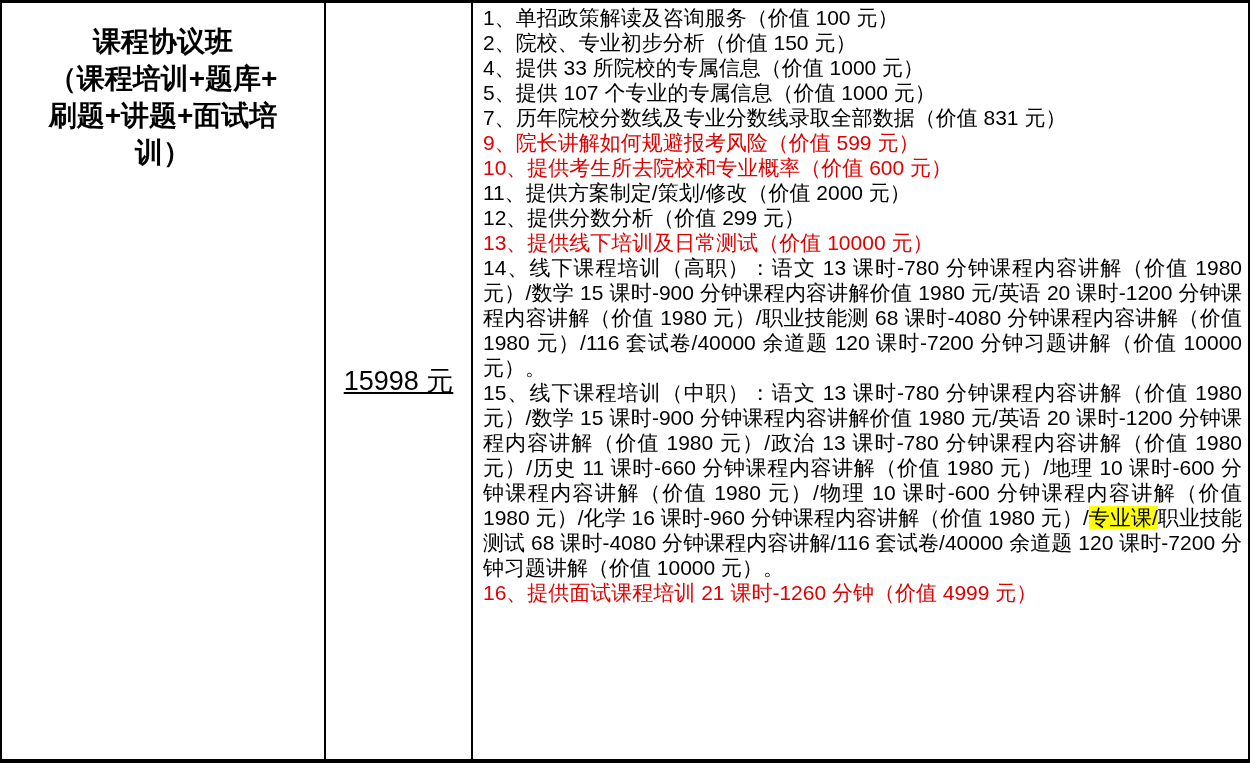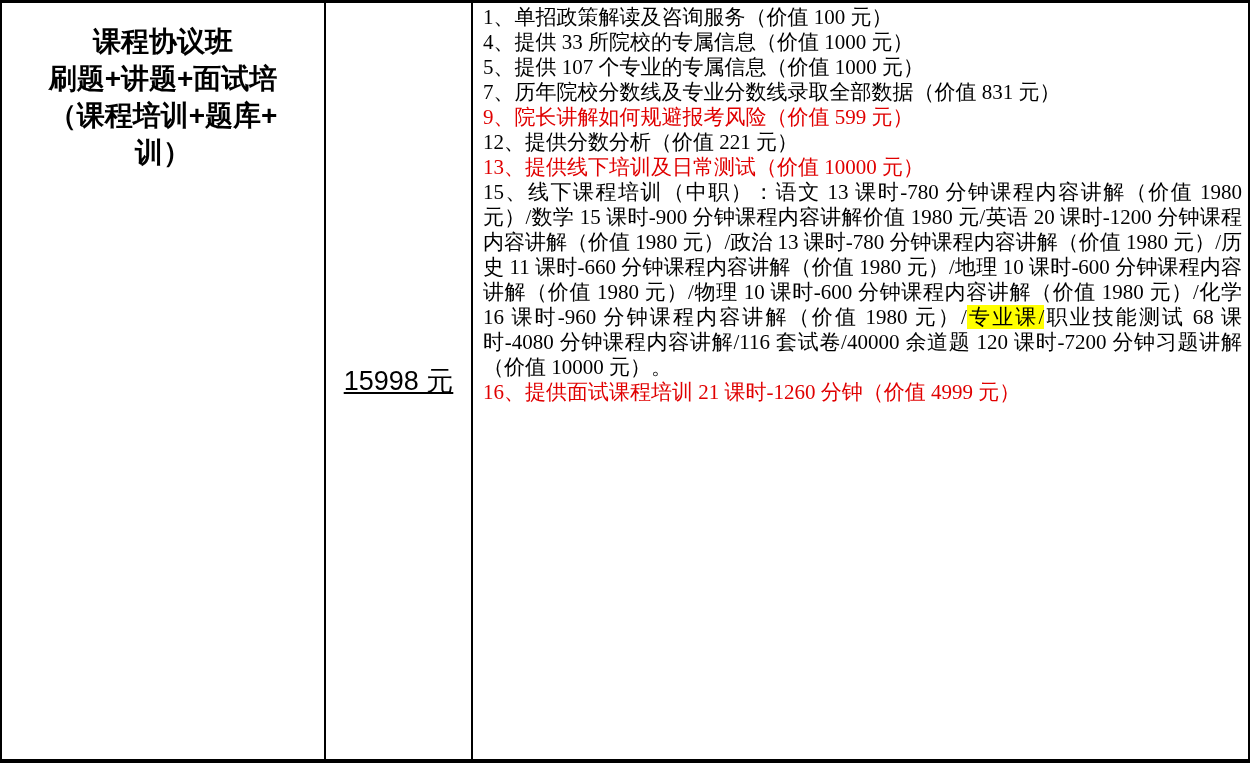--- a/index.html
+++ b/index.html
@@ -18,47 +18,51 @@
     width:324px;flex:none;border-right:2px solid var(--border);
     padding-top:20px;text-align:center;font-weight:700;font-size:28px;line-height:37px;
   }
   .cell-price{
     width:147px;flex:none;border-right:2px solid var(--border);
     display:flex;align-items:center;justify-content:center;font-size:27px;text-decoration:underline;
   }
   .cell-features{
     flex:1;min-width:0;padding:2px 6px 0 10px;
     font-size:21px;line-height:25px;text-align:justify;
-    font-family:Liberation Serif, serif;
+    font-family:Liberation Sans, sans-serif;
   }
   .feature-item{margin:0;}
   .red{color:var(--red);}
   .hl{background:var(--hl);margin-top:12px;}
 </style>
 </head>
 <body>
 
 <div class="table">
   <div class="cell cell-title">
     <div id="title-lines">
         <div>课程协议班</div>
+        <div>（课程培训+题库+</div>
         <div>刷题+讲题+面试培</div>
-        <div>（课程培训+题库+</div>
         <div>训）</div>
       </div>
   </div>
   <div class="cell cell-price">
     <span>15998 元</span>
   </div>
   <div class="cell cell-features">
     <div id="feature-list">
         <div class="feature-item"><span>1、单招政策解读及咨询服务（价值 100 元）</span></div>
+        <div class="feature-item"><span>2、院校、专业初步分析（价值 150 元）</span></div>
         <div class="feature-item"><span>4、提供 33 所院校的专属信息（价值 1000 元）</span></div>
         <div class="feature-item"><span>5、提供 107 个专业的专属信息（价值 1000 元）</span></div>
         <div class="feature-item"><span>7、历年院校分数线及专业分数线录取全部数据（价值 831 元）</span></div>
         <div class="feature-item"><span class="red">9、院长讲解如何规避报考风险（价值 599 元）</span></div>
-        <div class="feature-item"><span>12、提供分数分析（价值 221 元）</span></div>
+        <div class="feature-item"><span class="red">10、提供考生所去院校和专业概率（价值 600 元）</span></div>
+        <div class="feature-item"><span>11、提供方案制定/策划/修改（价值 2000 元）</span></div>
+        <div class="feature-item"><span>12、提供分数分析（价值 299 元）</span></div>
         <div class="feature-item"><span class="red">13、提供线下培训及日常测试（价值 10000 元）</span></div>
+        <div class="feature-item"><span>14、线下课程培训（高职）：语文 13 课时-780 分钟课程内容讲解（价值 1980 元）/数学 15 课时-900 分钟课程内容讲解价值 1980 元/英语 20 课时-1200 分钟课程内容讲解（价值 1980 元）/职业技能测 68 课时-4080 分钟课程内容讲解（价值 1980 元）/116 套试卷/40000 余道题 120 课时-7200 分钟习题讲解（价值 10000 元）。</span></div>
         <div class="feature-item"><span>15、线下课程培训（中职）：语文 13 课时-780 分钟课程内容讲解（价值 1980 元）/数学 15 课时-900 分钟课程内容讲解价值 1980 元/英语 20 课时-1200 分钟课程内容讲解（价值 1980 元）/政治 13 课时-780 分钟课程内容讲解（价值 1980 元）/历史 11 课时-660 分钟课程内容讲解（价值 1980 元）/地理 10 课时-600 分钟课程内容讲解（价值 1980 元）/物理 10 课时-600 分钟课程内容讲解（价值 1980 元）/化学 16 课时-960 分钟课程内容讲解（价值 1980 元）/</span><span class="hl">专业课/</span><span>职业技能测试 68 课时-4080 分钟课程内容讲解/116 套试卷/40000 余道题 120 课时-7200 分钟习题讲解（价值 10000 元）。</span></div>
         <div class="feature-item"><span class="red">16、提供面试课程培训 21 课时-1260 分钟（价值 4999 元）</span></div>
       </div>
   </div>
 </div>
 
 </body></html>

